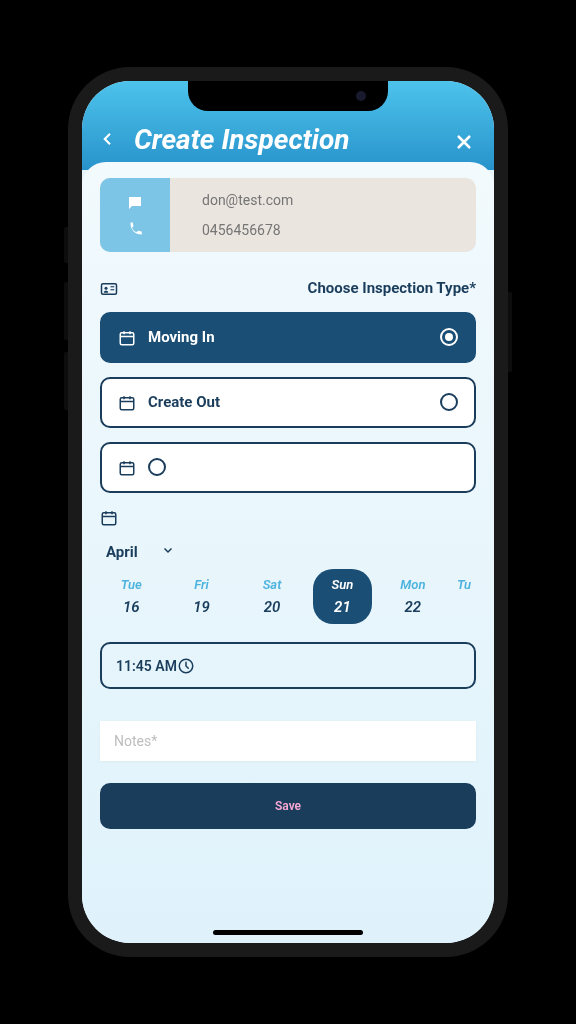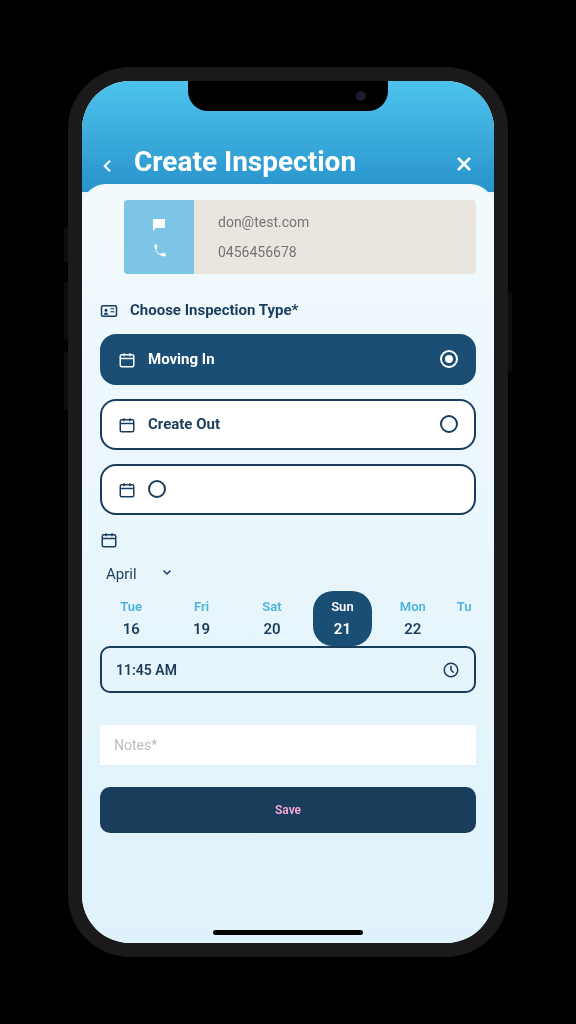--- a/index.html
+++ b/index.html
@@ -42,110 +42,111 @@
 }
 .notch::after { content:""; width:10px; height:10px; border-radius:50%; background:#1a1a2e; }
 
 .bottom-bar {
   position: absolute; bottom: 8px; left: 50%; transform: translateX(-50%);
   width: 150px; height: 5px; background: #000; border-radius: 3px; z-index: 10;
 }
 
 .header {
   background: linear-gradient(180deg, #4dc3ec 0%, #2893cb 100%);
-  padding: 64px 16px 14px;
-  display: flex; align-items: flex-end; gap: 12px;
+  padding: 42px 16px 14px;
+  display: flex; align-items: flex-start; gap: 12px;
   color: #fff;
+  font-style: italic;
 }
 .header .back { width: 24px; font-size: 24px; font-weight: 700; }
 .header .title { font-size: 28px; font-weight: 700; flex: 1; }
 .header .close { font-size: 28px; font-weight: 700; width: 28px; text-align: center; }
 
 .content {
   flex: 1;
   background: linear-gradient(180deg, #f2fafd 0%, #dff2fb 100%);
   border-radius: 24px 24px 0 0;
   margin-top: -8px;
   padding: 16px 18px 28px;
   overflow: hidden;
   position: relative;
 }
 
 .contact-card {
-  display: flex; gap: 8px;
-  border-radius: 4px; overflow: hidden;
+  display: flex; gap: 16px;
+  border-radius: 10px; overflow: hidden;
   background: #ebe5df;
   margin-bottom: 26px;
-  margin-left: 24px;
 }
 .contact-icons {
   width: 70px; background: #7cc5e6;
   display: flex; flex-direction: column; align-items: center; justify-content: space-around;
   padding: 10px 0;
 }
 .contact-icons span { color: #fff; font-size: 20px; }
 .contact-text { padding: 14px 16px; display: flex; flex-direction: column; gap: 14px; font-size: 14px; color: #757575; flex: 1; }
 
 .section-head {
   display: flex; align-items: center; gap: 10px;
   color: #1a3d5c; font-weight: 700; font-size: 15px;
   margin-bottom: 14px;
+  justify-content: space-between;
 }
 .section-head .ic { width: 20px; font-size: 16px; }
 
 .type-option {
   width: 100%;
   border: 2px solid #1a3d5c;
-  border-radius: 16px;
+  border-radius: 10px;
   padding: 14px 16px;
   margin-bottom: 14px;
   display: flex; align-items: center; gap: 12px;
   color: #1a3d5c; font-weight: 700; font-size: 15px;
   background: #fff;
 }
 .type-option.selected { background: #1a4e74; color: #fff; border-color: #1a4e74; }
 .type-option .cal-ic { font-size: 15px; }
 .type-option .lbl { flex: 1; text-align: left; }
 .type-option .radio {
   width: 18px; height: 18px; border-radius: 50%;
   border: 2.5px solid #1a3d5c;
   display: flex; align-items: center; justify-content: center;
 }
 .type-option.selected .radio { border-color: #fff; }
 .type-option.selected .radio::after { content:""; width:8px; height:8px; background:#fff; border-radius:50%; }
 
 .month-row {
   display: flex; align-items: center; gap: 24px;
-  color: #1a3d5c; font-weight: 400; font-size: 15px;
+  color: #1a3d5c; font-weight: 700; font-size: 15px;
   padding: 2px 6px 8px;
 }
 .month-row .chev { font-size: 12px; color: #1a3d5c; }
 
 .days-row {
-  display: flex; gap: 12px; padding: 0 2px;
+  display: flex; gap: 12px; margin-bottom: 18px; padding: 0 2px; font-style: italic;
 }
 .day {
   flex: 1 0 48px; min-width: 48px;
   display: flex; flex-direction: column; align-items: center; gap: 6px;
   padding: 8px 0;
   border-radius: 20px;
   font-weight: 600;
 }
 .day .dn { font-size: 13px; color: #4db3de; }
 .day .dd { font-size: 15px; color: #1a3d5c; }
 .day.selected { background: #1a4e74; }
 .day.selected .dn, .day.selected .dd { color: #fff; }
 .day.last { flex: 0 0 20px; min-width: 20px; }
 
 .time-field {
   width: 100%;
   border: 2px solid #1a3d5c;
   border-radius: 10px;
   padding: 12px 14px;
-  display: flex; align-items: center; justify-content: space-between;
+  display: flex; align-items: center; justify-content: flex-start;
   color: #1a3d5c; font-weight: 600; font-size: 14px;
   background: transparent;
   margin-bottom: 32px;
 }
 .clock-ic { font-size: 16px; }
 
 .notes-field {
   width: 100%;
   background: #fff;
   border-radius: 0;

